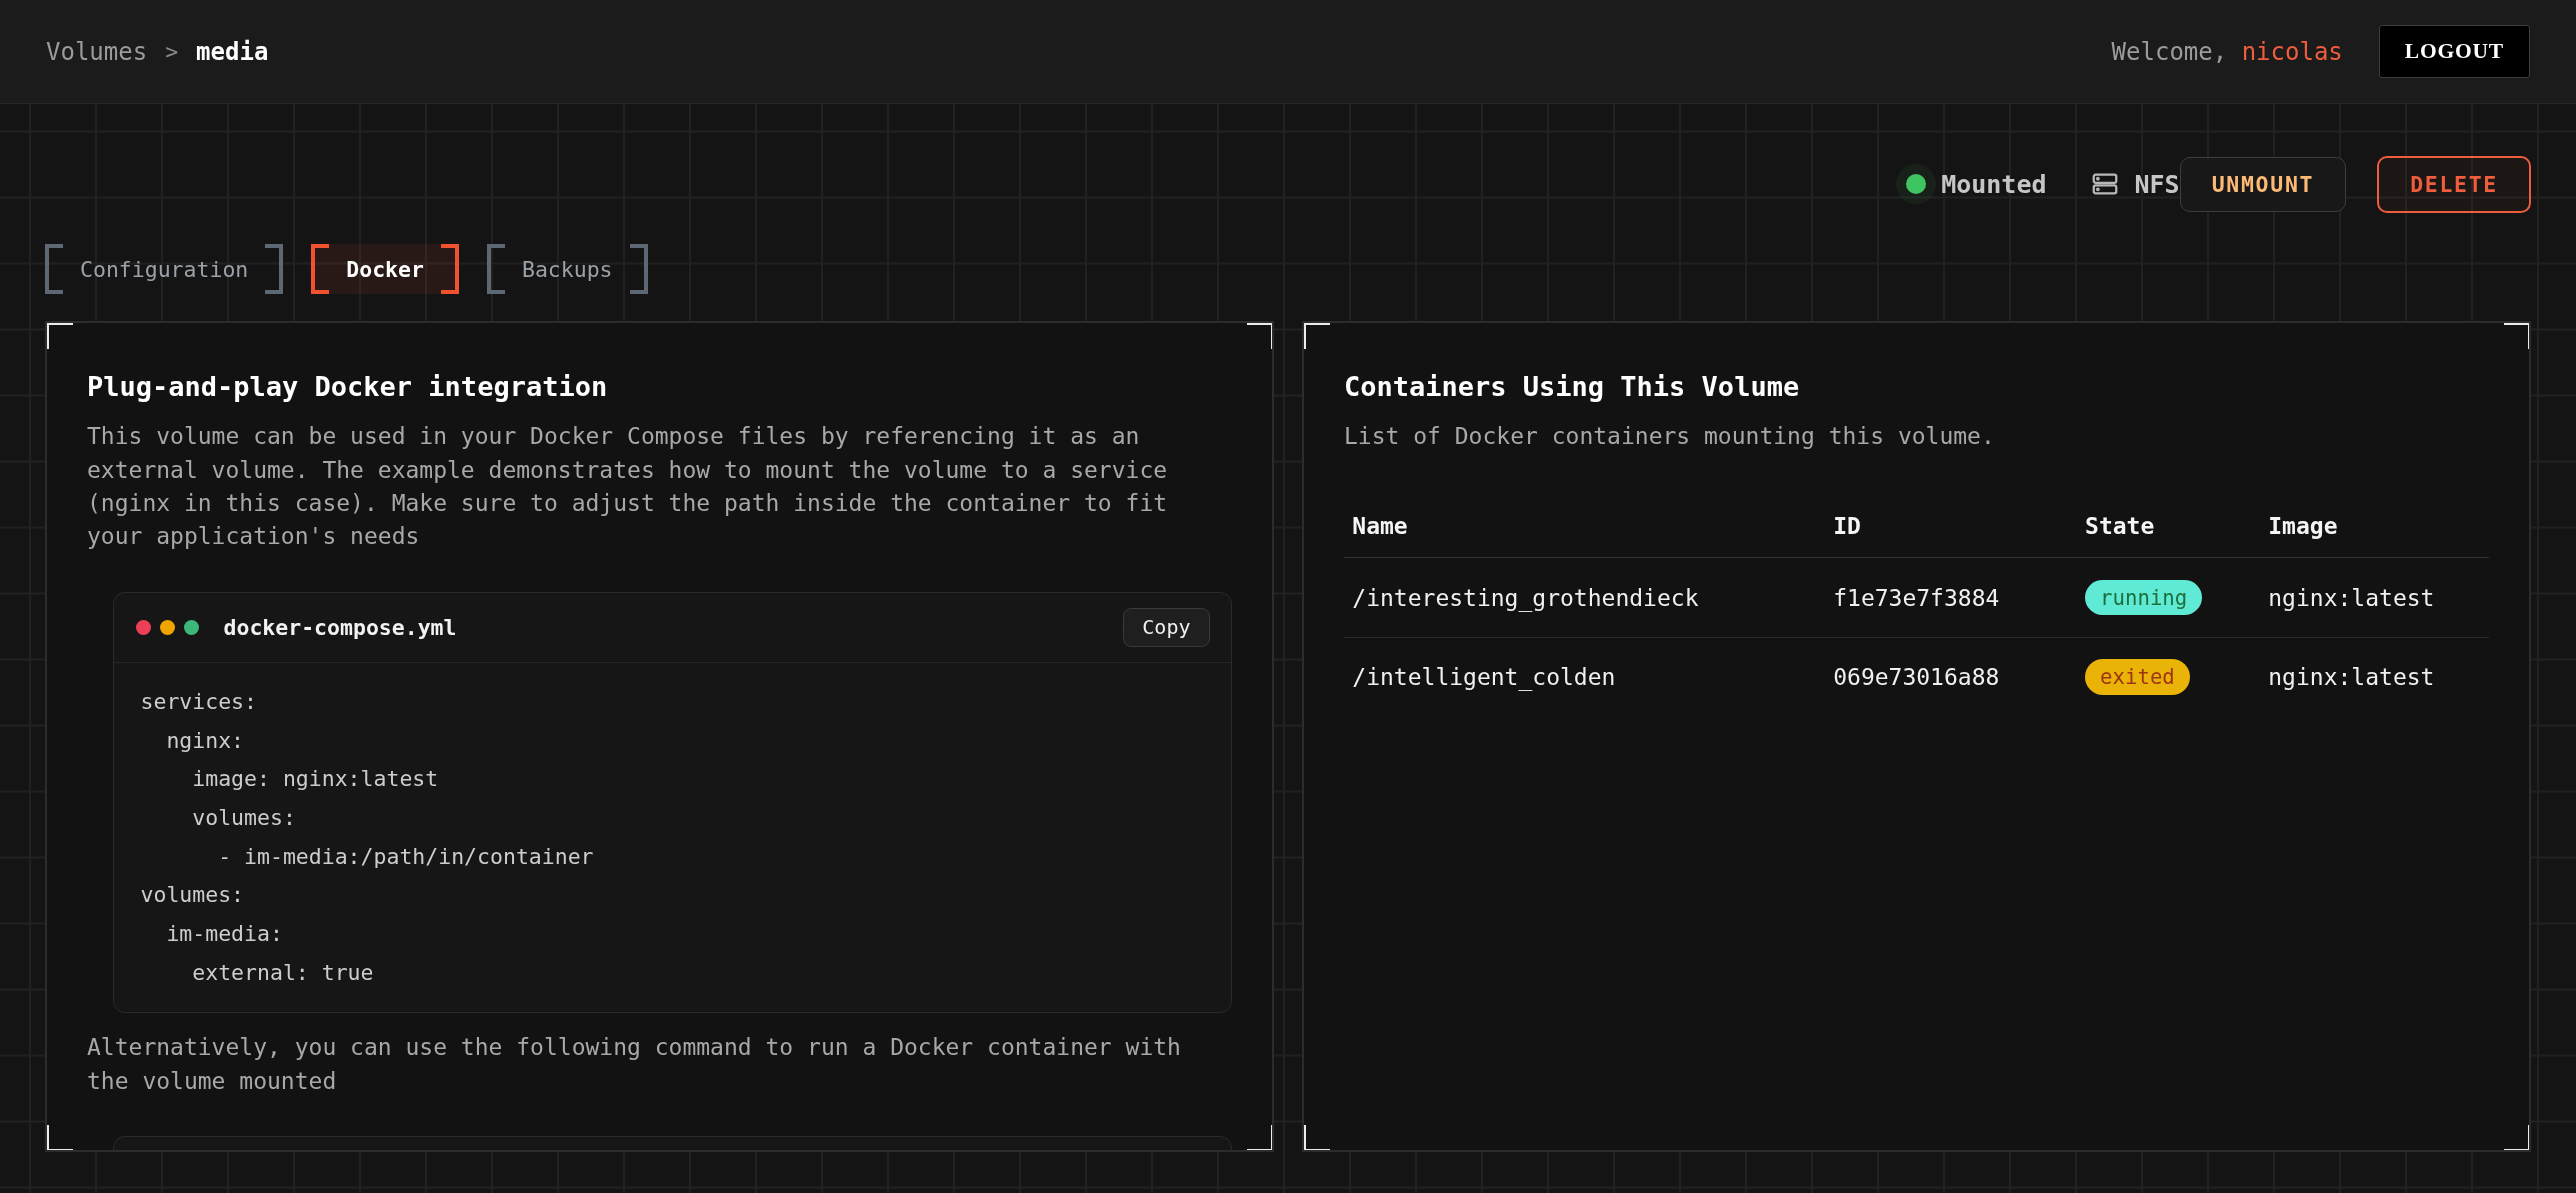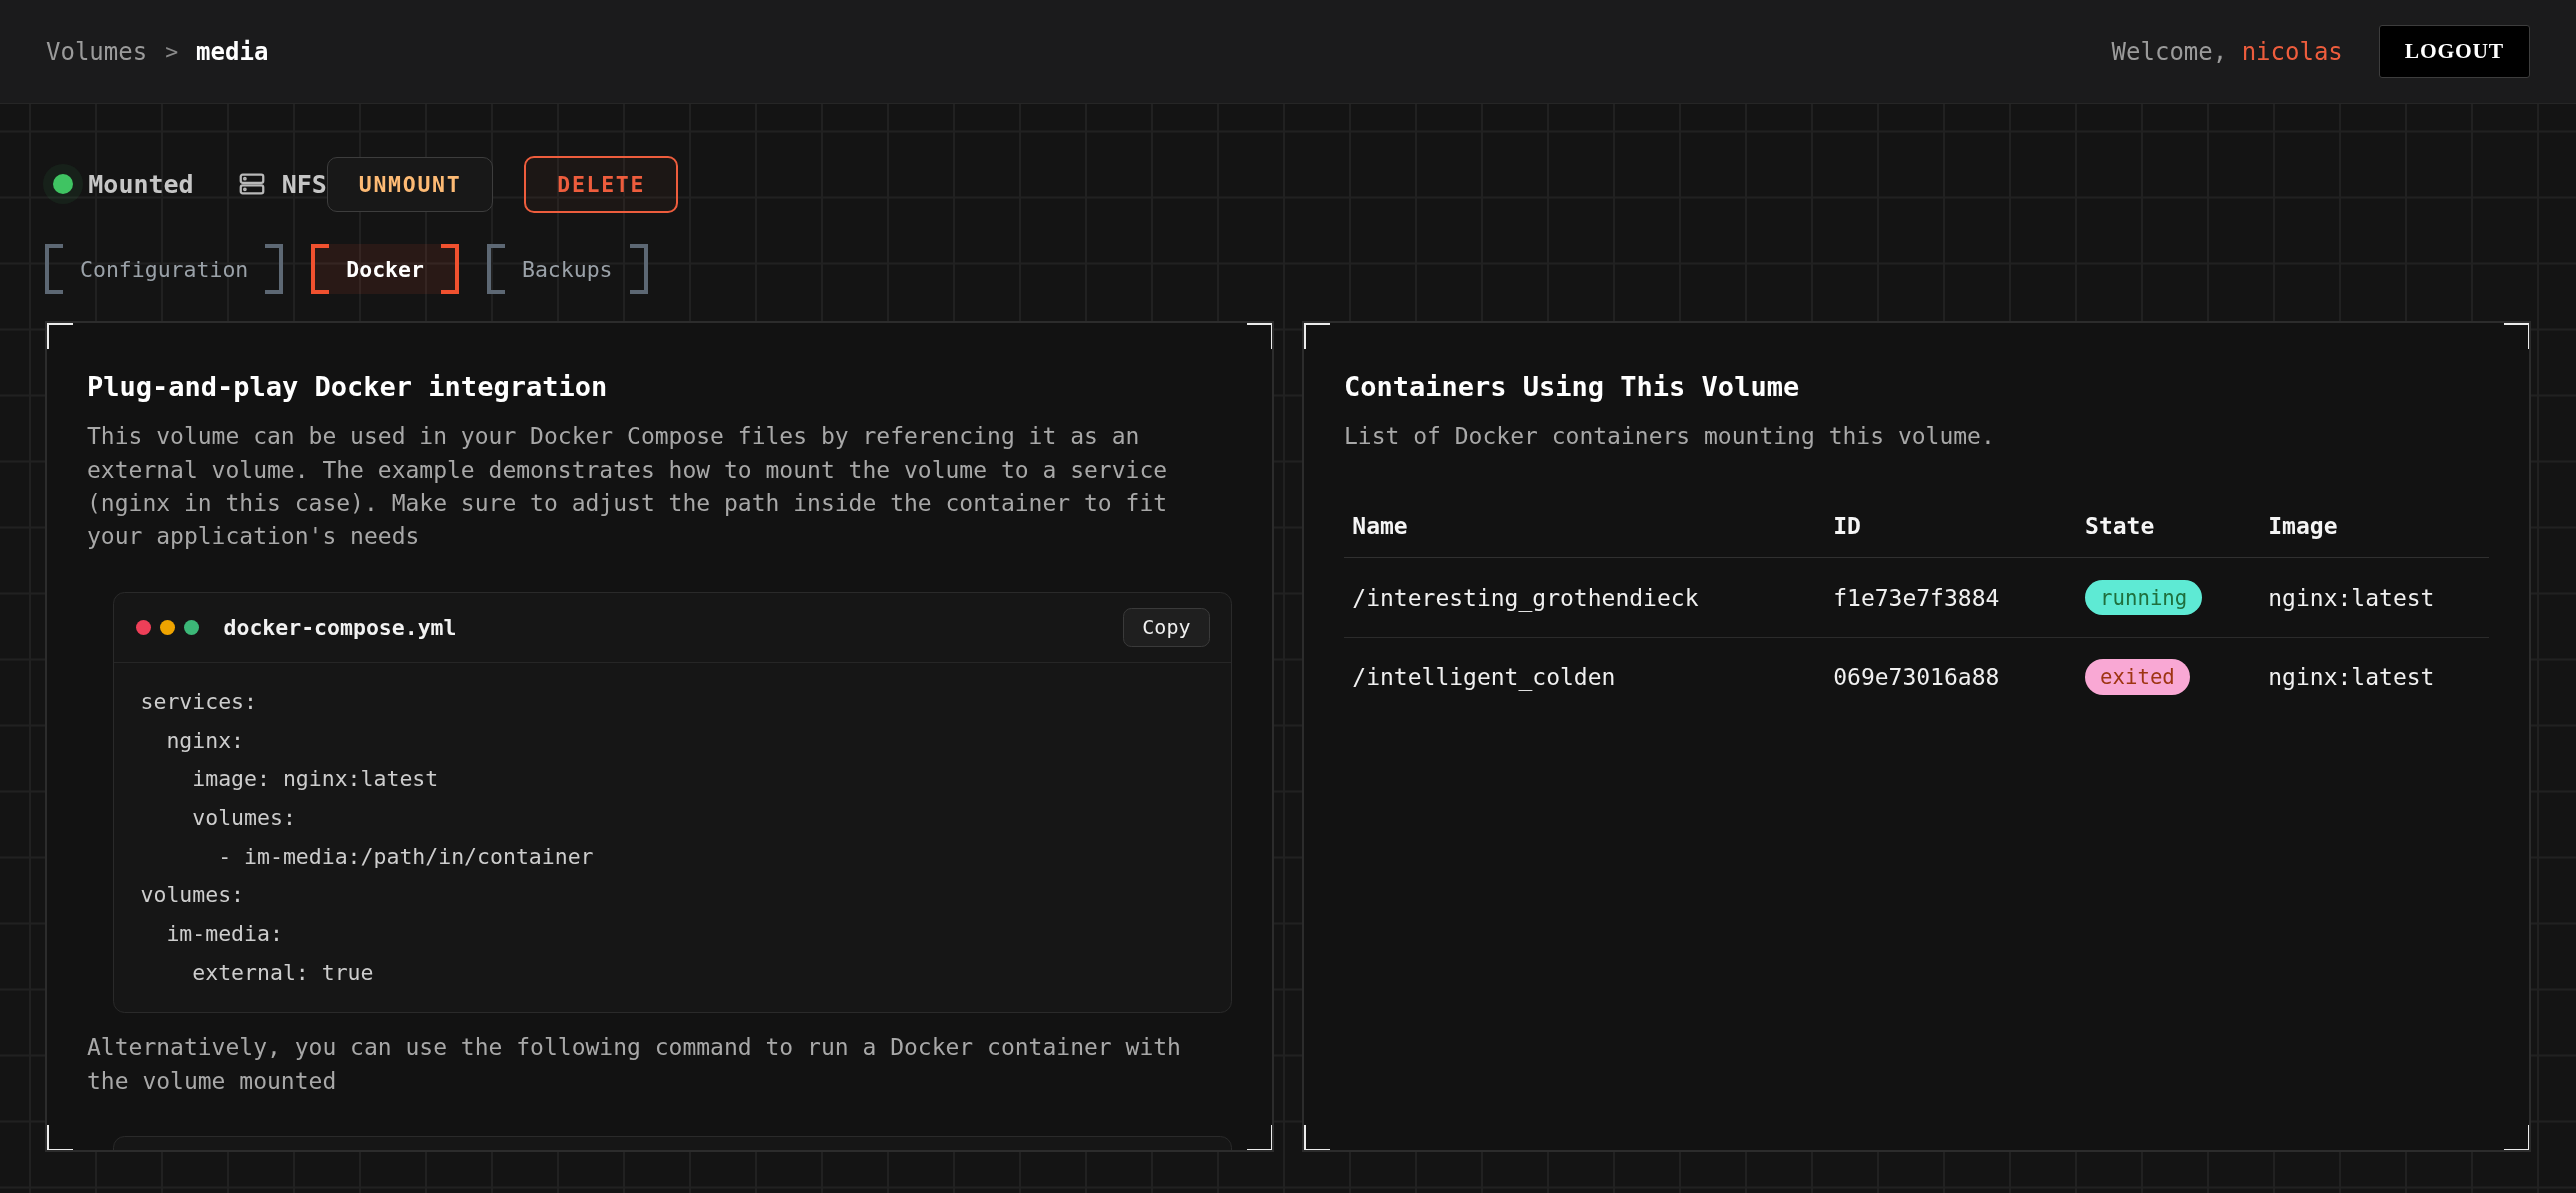--- a/index.html
+++ b/index.html
@@ -39,21 +39,21 @@
     padding:51px 45px 0 45px;
     background-color:#141414;
     background-image:
       linear-gradient(#212121 1.7px, transparent 1.7px),
       linear-gradient(90deg, #212121 1.7px, transparent 1.7px);
     background-size:66px 66px;
     background-position:29px 26.5px;
   }
 
   
-  .status-row { display:flex; align-items:center; justify-content:flex-start; height:58px; }
+  .status-row { display:flex; align-items:center; justify-content:flex-end; height:58px; }
   .status-left { display:flex; align-items:center; gap:43px; padding-left:8.3px; }
   .status-item { display:flex; align-items:center; gap:15px; }
   .mount-dot {
     width:20px; height:20px; border-radius:50%;
     background:#3fc462;
     box-shadow:0 0 0 10px rgba(63,196,98,0.08);
   }
   .status-label { font-size:25px; font-weight:bold; color:#c6c6c6; }
   .nfs-icon { display:flex; align-items:center; }
   .action-btn {
@@ -128,21 +128,21 @@
   .tbody-row:last-child { border-bottom:none; }
   .td { font-size:23px; color:#f0f0f0; padding-left:8.3px; }
   .td.c-name  { width:42%; }
   .td.c-id    { width:22%; }
   .td.c-state { width:16%; }
   .td.c-image { width:20%; }
   .badge {
     display:inline-block; font-size:20.7px; padding:5.8px 15px; border-radius:826px;
   }
   .badge.running { background:#5eead4; color:#1f6f3d; }
-  .badge.exited  { background:#f9a8d4; color:#9e3512; }
+  .badge.exited  { background:#eab308; color:#9e3512; }
 </style>
 </head>
 <body>
 
 <header class="topbar">
   <nav class="breadcrumb">
     <span class="crumb-root">Volumes</span>
     <span class="crumb-sep">&gt;</span>
     <span class="crumb-current">media</span>
   </nav>

